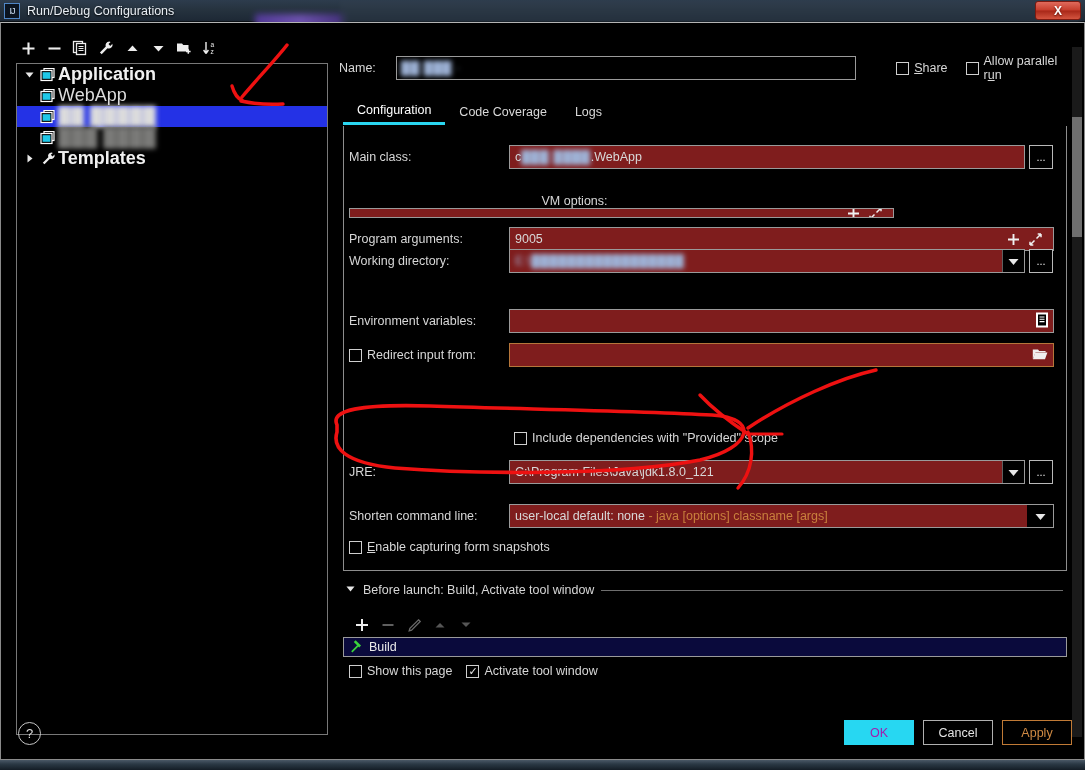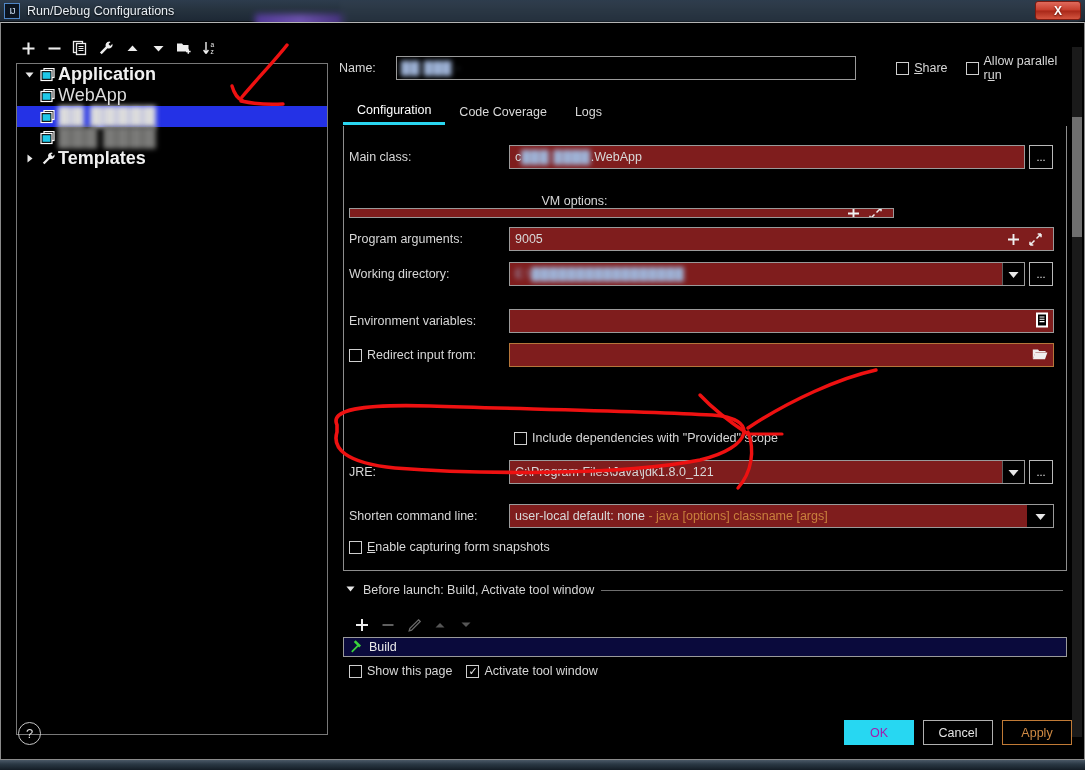--- a/index.html
+++ b/index.html
@@ -424,21 +424,21 @@
                 <path d="M6.5 1v11M1 6.5h11" stroke="#f0f0f0" stroke-width="1.9"></path>
               </svg>
             <svg width="13" height="13" viewBox="0 0 13 13">
               <path d="M12 1 L7.5 5.5 M12 1 L12 4.3 M12 1 L8.7 1" stroke="#f0f0f0" stroke-width="1.5" fill="none"></path>
               <path d="M1 12 L5.5 7.5 M1 12 L1 8.7 M1 12 L4.3 12" stroke="#f0f0f0" stroke-width="1.5" fill="none"></path>
             </svg>
           </span>
         </div>
       </div>
 
-      <div class="field-row" style="left:10px; top:227px;">
+      <div class="field-row" style="left:10px; top:214px;">
         <div class="fl" style="width:160px;">Working directory:</div>
         <div class="inp" style="width:516px; padding-right:0; justify-content:space-between;">
           <span class="blurtxt" style="font-size:12px;">E:\█████████████████</span>
           <span class="arrowbtn">
             <svg width="11" height="9" viewBox="0 0 11 9">
                 <path d="M0.5 2 L10.5 2 L5.5 8 Z" fill="#e8e8e8"></path>
               </svg>
           </span>
         </div>
         <div class="sqbtn" style="margin-left:4px;">...</div>

